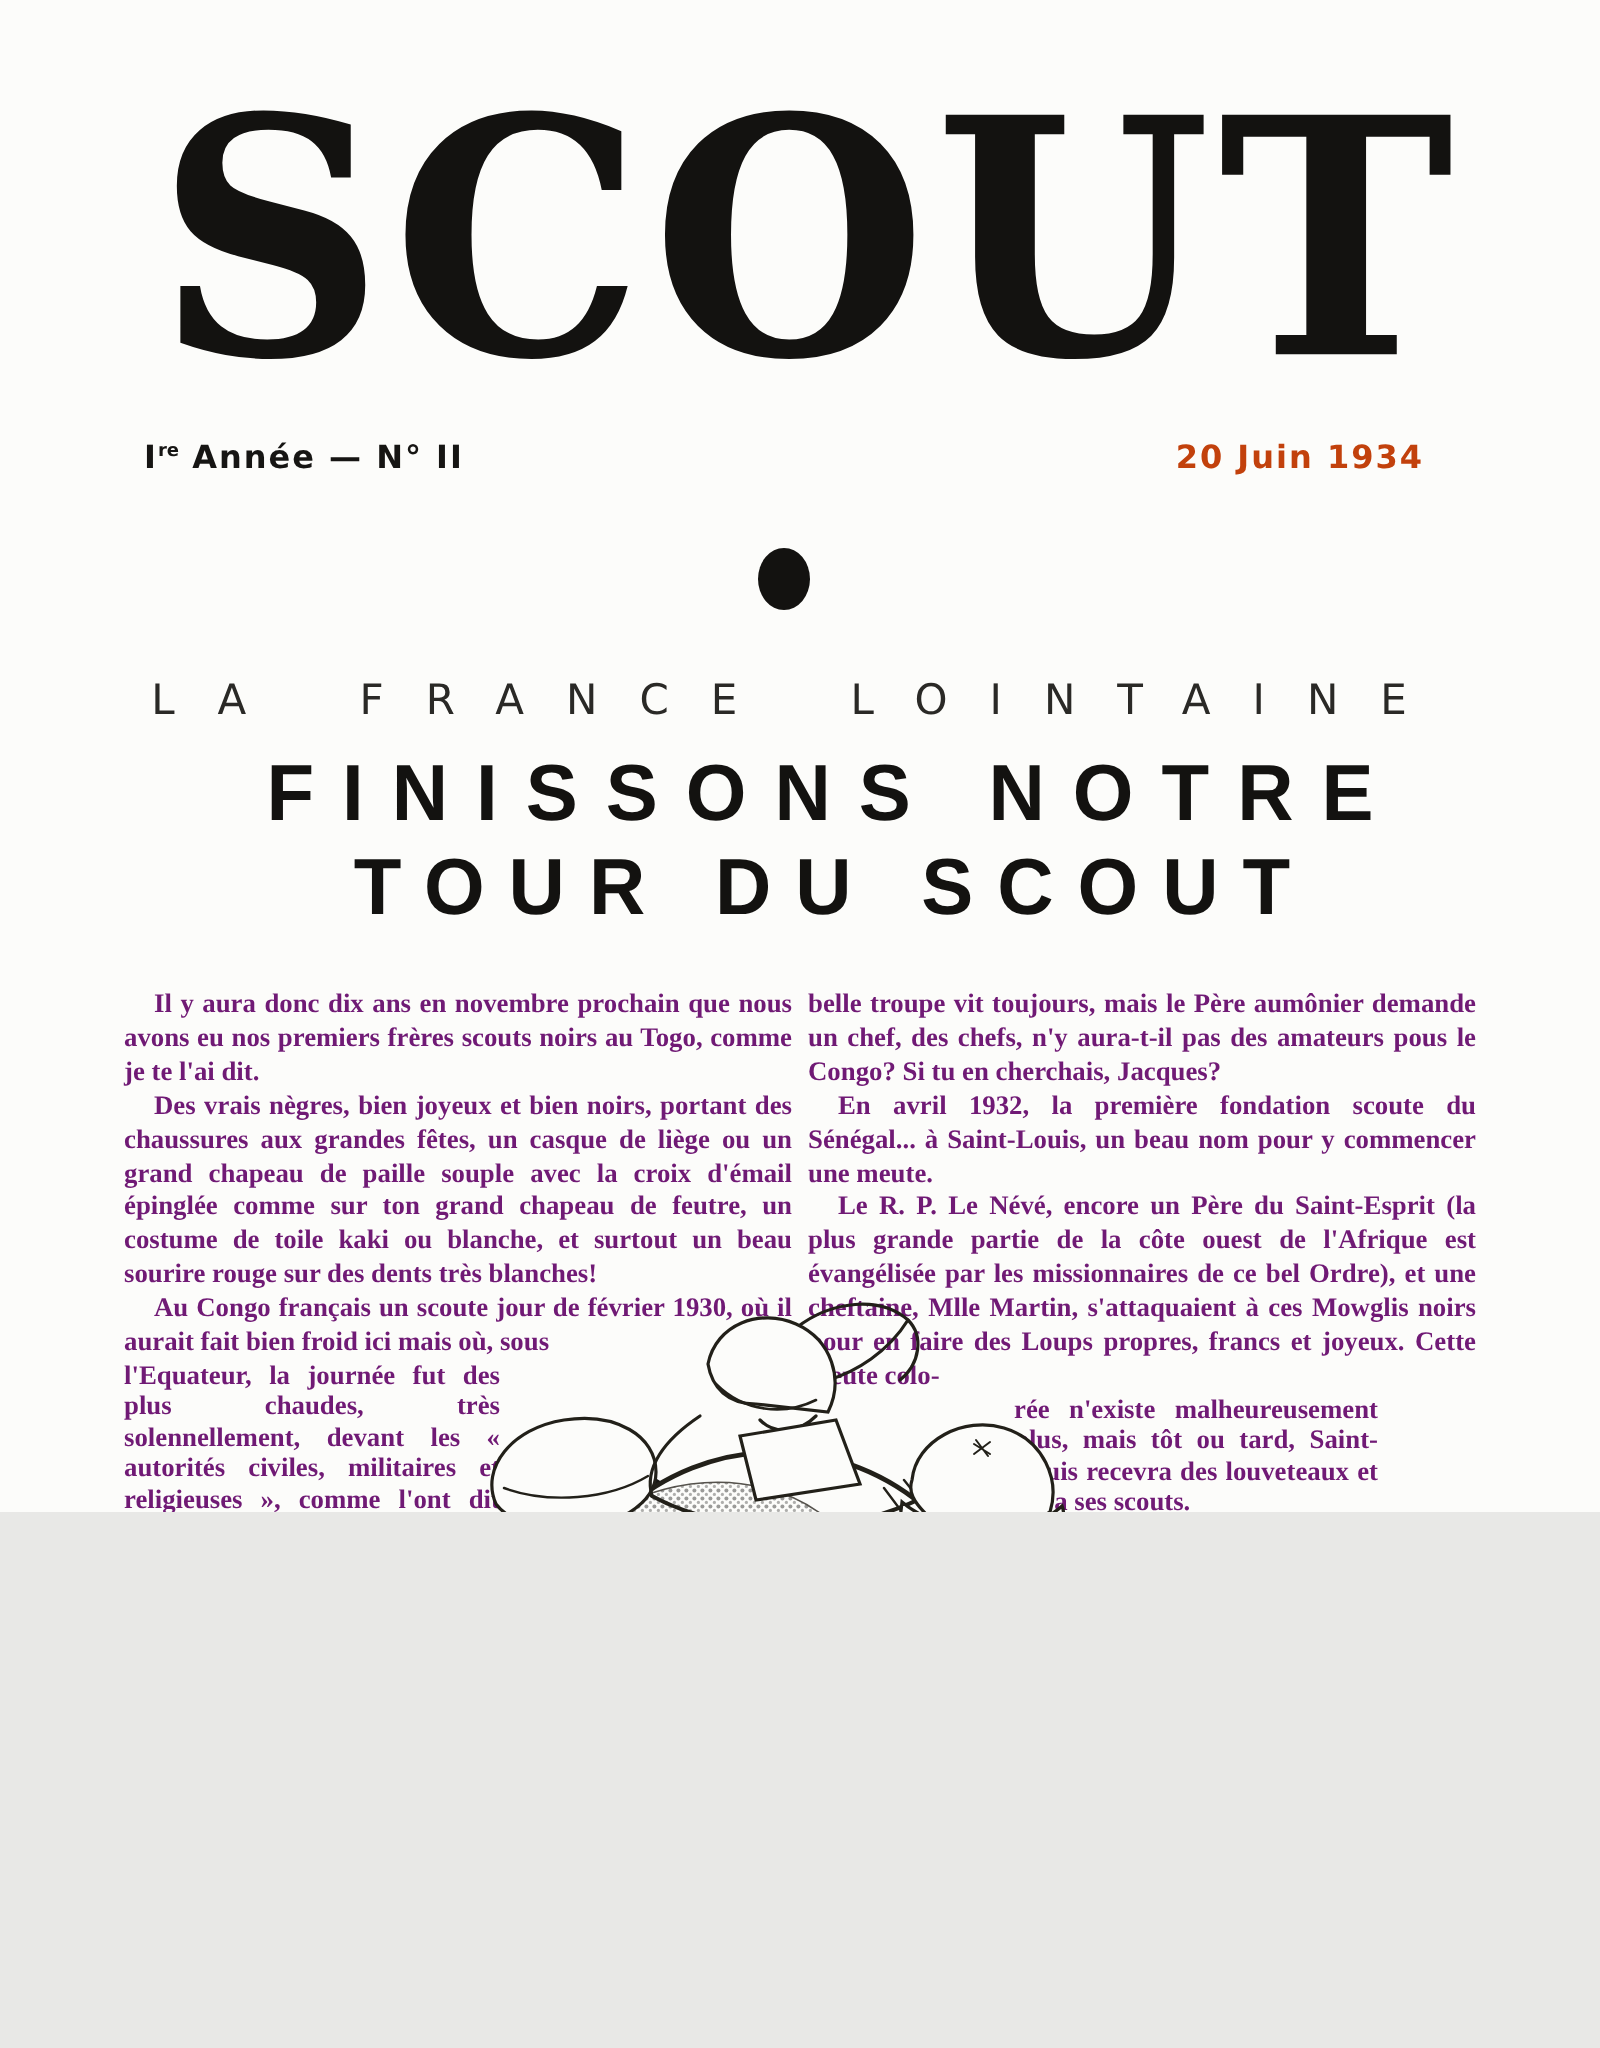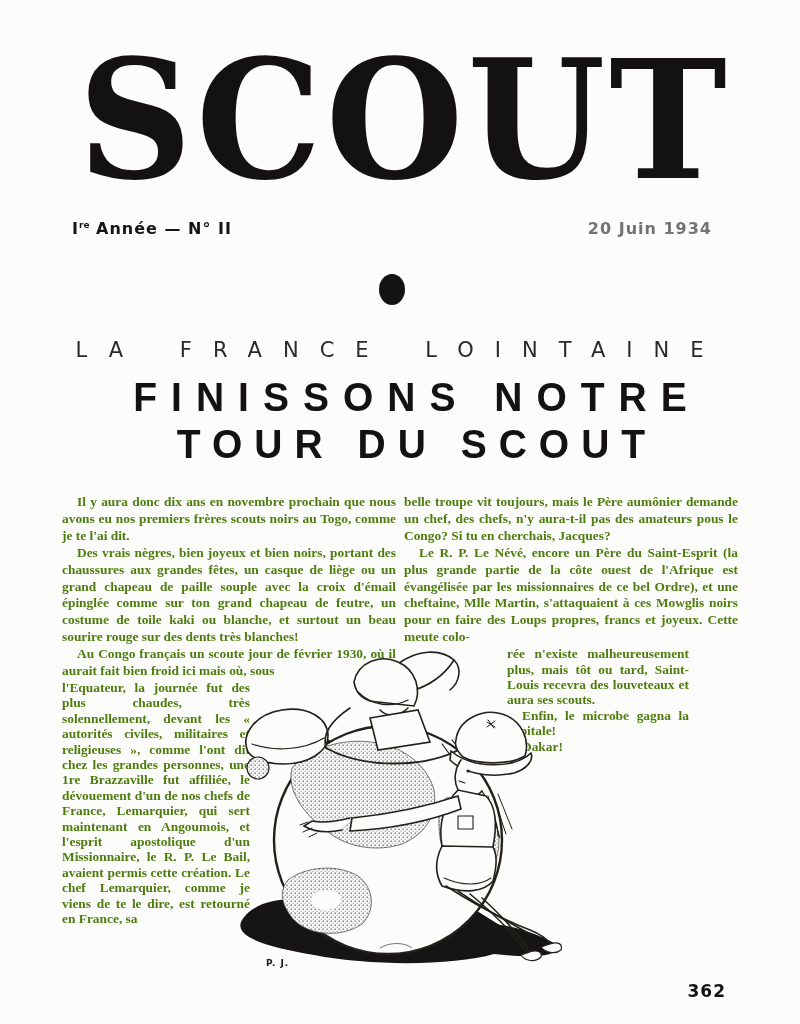--- a/index.html
+++ b/index.html
@@ -1,18 +1,18 @@
 <!DOCTYPE html>
 <html lang="fr"><head>
 <meta charset="utf-8">
 <style>
   html,body{margin:0;padding:0;background:#e8e8e6;}
   .page{
     position:relative;
-    width:800px;height:1024px;
+    width:800px;height:756px;
     margin:0 auto;
     background:#fcfcfa;
     overflow:hidden;
     color:#181613;
   }
   
   .masthead-title{
     position:absolute;left:78px;top:40px;width:650px;
     font-family:"DejaVu Serif",serif;
     font-weight:bold;
@@ -26,21 +26,21 @@
     position:absolute;left:72px;top:219px;
     font-family:"DejaVu Sans",sans-serif;
     font-weight:bold;font-size:16px;letter-spacing:1px;
     color:#161513;
   }
   .issue-line sup{font-size:9px;vertical-align:6px;letter-spacing:0;}
   .issue-date{
     position:absolute;right:88px;top:219px;
     font-family:"DejaVu Sans",sans-serif;
     font-weight:bold;font-size:16px;letter-spacing:1px;
-    color:#737373;
+    color:#c2410c;
   }
   .separator-dot{
     position:absolute;left:379px;top:274px;
     width:26px;height:31px;border-radius:50%;
     background:#131210;
   }
   
   .kicker{
     position:absolute;left:0;top:338px;width:800px;
     text-align:center;
@@ -59,21 +59,21 @@
   }
   .headline-1{top:376px;letter-spacing:14px;}
   .headline-2{top:423px;letter-spacing:12px;}
   
   .col{
     position:absolute;top:494px;width:334px;
     font-family:"Liberation Serif",serif;
     font-weight:bold;
     font-size:13.4px;line-height:16.9px;
     text-align:justify;
-    color:#4d7c0f;
+    color:#701a75;
   }
   .col-left{left:62px;}
   .col-right{left:404px;}
   .col p{margin:0;text-indent:15px;}
   .no-indent{text-indent:0 !important;}
   .narrow-left{width:188px;line-height:15.4px;}
   .narrow-right{width:182px;margin-left:103px;line-height:15.4px;}
   
   .illustration{
     position:absolute;left:230px;top:648px;
@@ -113,20 +113,21 @@
     <p>Il y aura donc dix ans en novembre prochain que nous avons eu nos premiers frères scouts noirs au Togo, comme je te l'ai dit.</p>
     <p>Des vrais nègres, bien joyeux et bien noirs, portant des chaussures aux grandes fêtes, un casque de liège ou un grand chapeau de paille souple avec la croix d'émail épinglée comme sur ton grand chapeau de feutre, un costume de toile kaki ou blanche, et surtout un beau sourire rouge sur des dents très blanches!</p>
     <p>Au Congo français un scoute jour de février 1930, où il aurait fait bien froid ici mais où, sous</p>
     <div class="narrow-left">
       <p class="no-indent">l'Equateur, la journée fut des plus chaudes, très solennellement, devant les « autorités civiles, militaires et religieuses », comme l'ont dit chez les grandes personnes, une 1re Brazzaville fut affiliée, le dévouement d'un de nos chefs de France, Lemarquier, qui sert maintenant en Angoumois, et l'esprit apostolique d'un Missionnaire, le R. P. Le Bail, avaient permis cette création. Le chef Lemarquier, comme je viens de te le dire, est retourné en France, sa</p>
     </div>
   </div>
 
   <div class="col col-right">
     <p class="no-indent">belle troupe vit toujours, mais le Père aumônier demande un chef, des chefs, n'y aura-t-il pas des amateurs pous le Congo? Si tu en cherchais, Jacques?</p>
+    <p>En avril 1932, la première fondation scoute du Sénégal... à Saint-Louis, un beau nom pour y commencer une meute.</p>
     <p>Le R. P. Le Névé, encore un Père du Saint-Esprit (la plus grande partie de la côte ouest de l'Afrique est évangélisée par les missionnaires de ce bel Ordre), et une cheftaine, Mlle Martin, s'attaquaient à ces Mowglis noirs pour en faire des Loups propres, francs et joyeux. Cette meute colo-</p>
     <div class="narrow-right">
       <p class="no-indent">rée n'existe malheureusement plus, mais tôt ou tard, Saint-Louis recevra des louveteaux et aura ses scouts.</p>
       <p>Enfin, le microbe gagna la capitale!</p>
       <p>Dakar!</p>
     </div>
   </div>
 
   <svg class="illustration" viewBox="0 0 334 332" aria-hidden="true">
     <defs>

